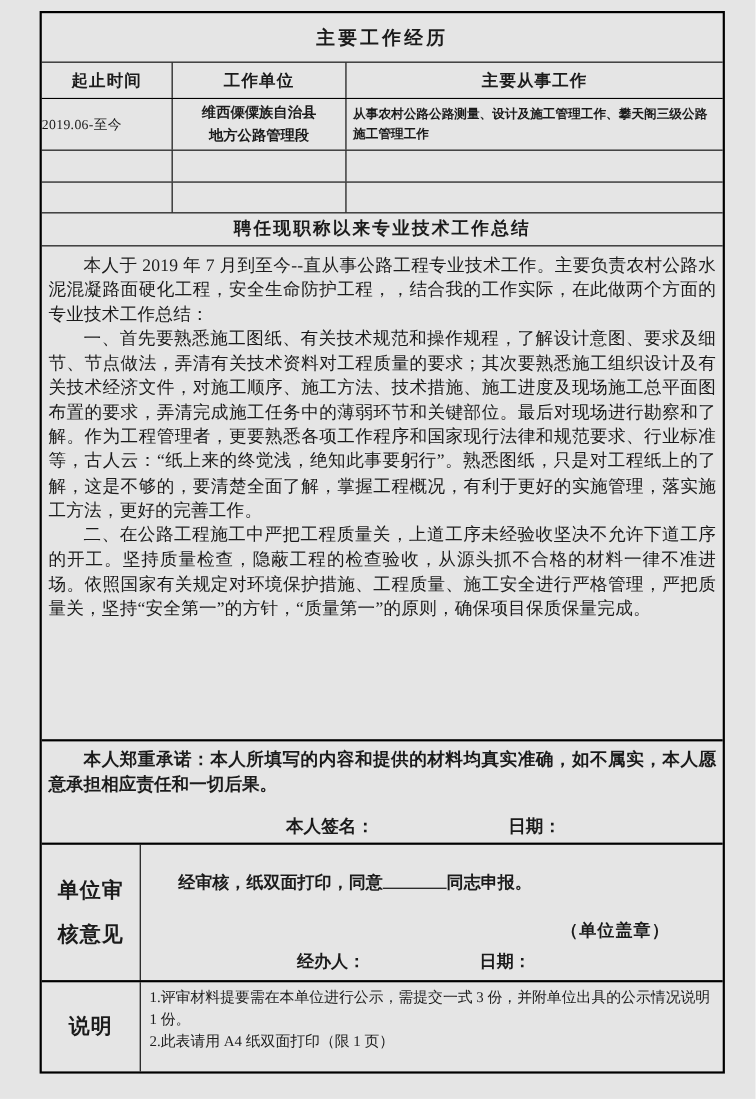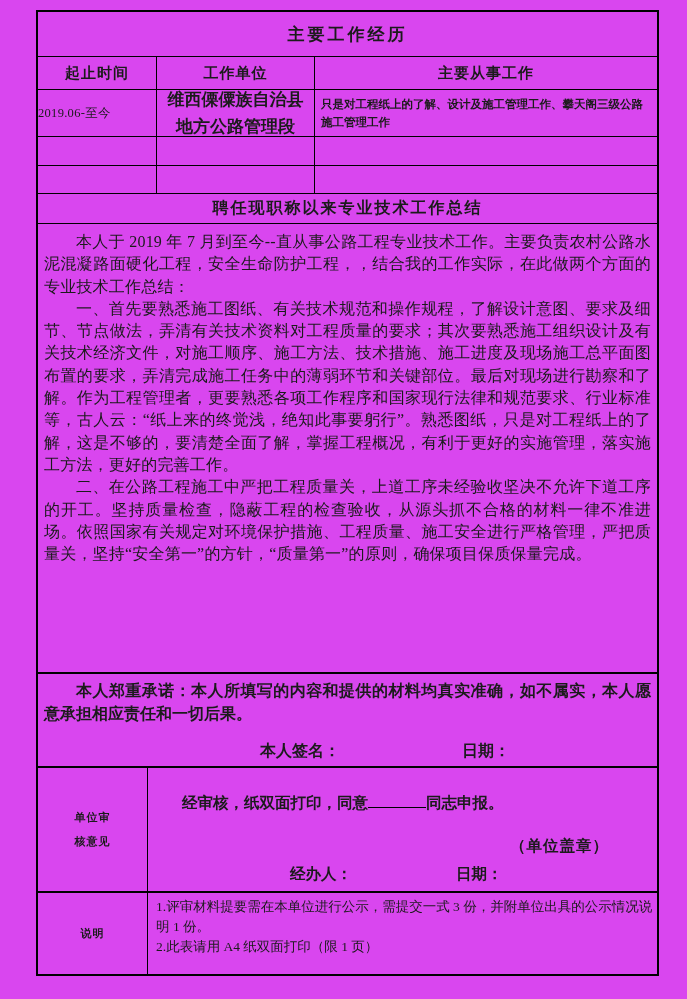--- a/index.html
+++ b/index.html
@@ -4,21 +4,21 @@
 <style>
   * { margin:0; padding:0; box-sizing:border-box; }
   html,body { background:#ffffff; }
   body {
     font-family:"Liberation Serif","DejaVu Serif",serif;
     color:#1b1b1b;
   }
   .sheet {
     position:relative;
     width:687px; height:999px;
-    background:#d946ef;
+    background:#e5e5e5;
     overflow:hidden;
   }
   .frame {
     position:absolute; left:36px; top:10px;
     width:623px;
     border:2px solid #000;
   }
   .row { display:flex; border-bottom:1px solid #000; }
   .row.thick { border-bottom-width:2px; }
   .row:last-child { border-bottom:none; }
@@ -38,21 +38,21 @@
   .hdr { font-size:15px; font-weight:700; letter-spacing:1px; }
 
   
   .data-row { height:47px; }
   .empty-row-a { height:29px; }
   .empty-row-b { height:28px; }
   .period-cell { display:flex; align-items:center; padding-left:0;
                  font-size:12.5px; letter-spacing:0.3px; }
   .unit-cell { display:flex; align-items:center; justify-content:center; text-align:center;
                font-family:"Liberation Sans","DejaVu Sans",sans-serif;
-               font-weight:700; font-size:17px; line-height:1.6; white-space:pre-line; }
+               font-weight:700; font-size:13px; line-height:1.6; white-space:pre-line; }
   .duties-cell { display:flex; align-items:center; padding:2px 6px;
                  font-family:"Liberation Sans","DejaVu Sans",sans-serif;
                  font-weight:700; font-size:11.5px; line-height:1.6; text-align:left; }
 
   
   .section-title-row { height:30px; align-items:center; justify-content:center; }
   .section-title { font-size:16px; font-weight:700; letter-spacing:2px; }
 
   
   .summary-row { height:450px; display:block; padding:7px 6px 0 6px; }
@@ -68,22 +68,22 @@
     text-align:justify; text-indent:2em;
   }
   .sign-line { position:absolute; left:0; bottom:4px; width:100%;
                font-size:16px; font-weight:700; }
   .sign-label { position:absolute; left:222px; bottom:0; }
   .sign-date  { position:absolute; left:424px; bottom:0; }
   .sign-line { height:22px; }
 
   
   .review-row { height:125px; }
-  .label-col { width:110px; display:flex; align-items:center; justify-content:center;
-               text-align:left; font-size:11px; font-weight:700;
+  .label-col { width:90px; display:flex; align-items:center; justify-content:center;
+               text-align:left; font-size:19px; font-weight:700;
                line-height:2.1; letter-spacing:1px; white-space:pre-line; }
   .review-content { flex:1; position:relative; padding:24px 10px 0 34px;
                     font-size:15.5px; font-weight:700; }
   .blank-underline { display:inline-block; width:58px; height:1em;
                      border-bottom:1.5px solid #000; }
   .seal-line { position:absolute; right:48px; top:68px; letter-spacing:1px; }
   .handler-line { position:absolute; left:0; top:96px; width:100%; height:22px; }
   .handler-label { position:absolute; left:142px; }
   .handler-date  { position:absolute; left:308px; }
 
@@ -105,21 +105,21 @@
     <div class="row head-row">
       <div class="cell col-1 hdr">起止时间</div>
       <div class="cell col-2 hdr">工作单位</div>
       <div class="cell col-3 hdr">主要从事工作</div>
     </div>
 
     <div class="row data-row">
       <div class="cell col-1 period-cell">2019.06-至今</div>
       <div class="cell col-2 unit-cell">维西傈僳族自治县
 地方公路管理段</div>
-      <div class="cell col-3 duties-cell">只是对工程纸上的了解、设计及施工管理工作、攀天阁三级公路施工管理工作</div>
+      <div class="cell col-3 duties-cell">从事农村公路公路测量、设计及施工管理工作、攀天阁三级公路施工管理工作</div>
     </div>
 
     <div class="row empty-row-a">
       <div class="cell col-1 period-cell"></div>
       <div class="cell col-2 unit-cell"></div>
       <div class="cell col-3 duties-cell"></div>
     </div>
 
     <div class="row empty-row-b">
       <div class="cell col-1 period-cell"></div>

